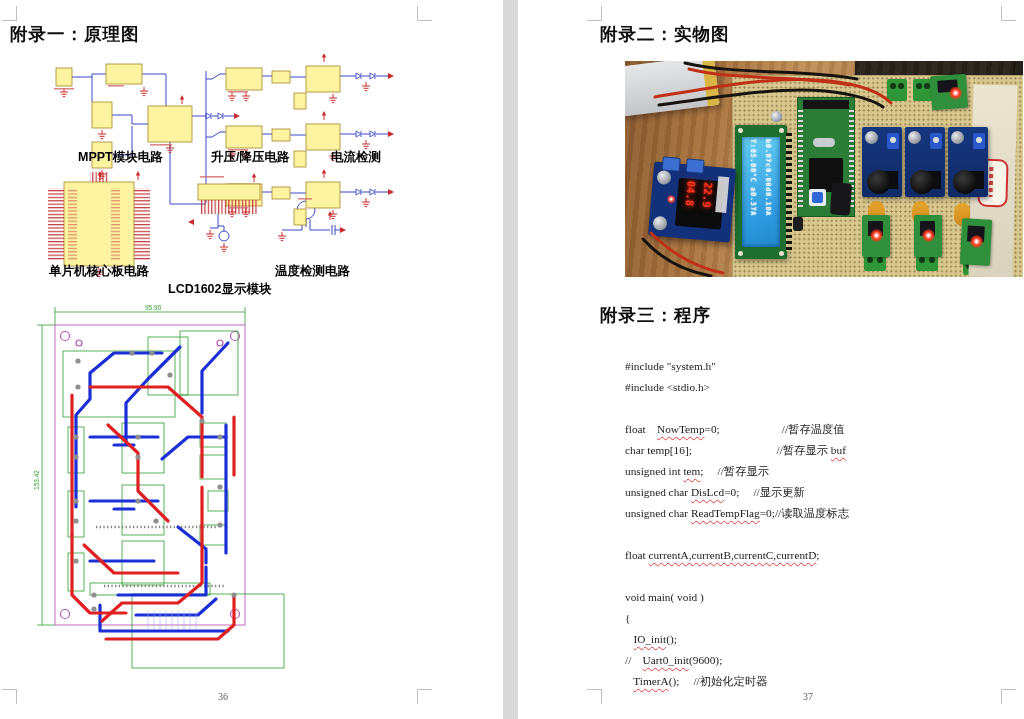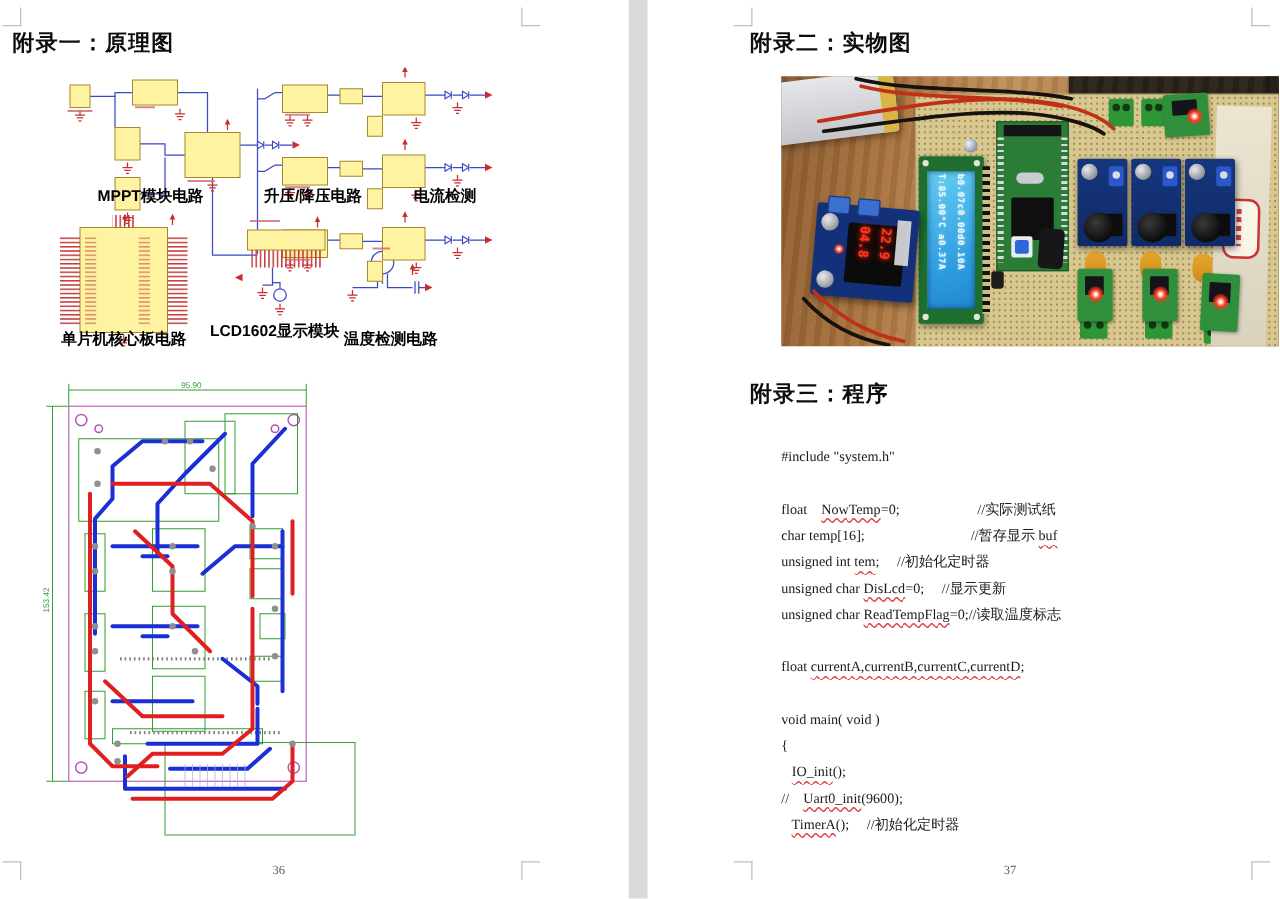--- a/index.html
+++ b/index.html
@@ -275,21 +275,21 @@
         <rect x="180" y="153" width="20" height="1.6"></rect>
       <rect x="250" y="144" width="14" height="1.6"></rect>
         <rect x="152" y="122" width="24" height="1.6"></rect>
     </g>
   </svg>
 
   <div class="figlabel" style="left:78px;top:149px">MPPT模块电路</div>
   <div class="figlabel" style="left:211px;top:149px">升压/降压电路</div>
   <div class="figlabel" style="left:331px;top:149px">电流检测</div>
   <div class="figlabel" style="left:49px;top:263px">单片机核心板电路</div>
-  <div class="figlabel" style="left:168px;top:257px">LCD1602显示模块</div>
+  <div class="figlabel" style="left:168px;top:281px">LCD1602显示模块</div>
   <div class="figlabel" style="left:275px;top:263px">温度检测电路</div>
 
   <svg class="pcb-svg" width="270" height="375" viewBox="0 0 270 375">
 
     <g stroke="#2e9e2e" stroke-width="0.8" fill="none">
       <line x1="25" y1="17" x2="215" y2="17"></line>
         <line x1="25" y1="12" x2="25" y2="30"></line>
         <line x1="215" y1="12" x2="215" y2="30"></line>
       <line x1="12" y1="30" x2="12" y2="330"></line>
         <line x1="7" y1="30" x2="25" y2="30"></line>
@@ -524,24 +524,25 @@
 
     <div class="ph white-strip">
       <div class="strip-label"></div>
     </div>
   </div>
 
   <div class="h1" style="left:600px;top:303px">附录三：程序</div>
 
   <div class="code">
     <div class="code-line"><span>#include "system.h"</span></div>
+    <div class="code-line"><span>#include &lt;stdio.h&gt;</span></div>
     <div class="code-line"></div>
-    <div class="code-line"><span>float    </span><span class="wavy">NowTemp</span><span>=0;</span><span>                      </span><span>//实际测试纸</span></div>
+    <div class="code-line"><span>float    </span><span class="wavy">NowTemp</span><span>=0;</span><span>                      </span><span>//暂存温度值</span></div>
     <div class="code-line"><span>char temp[16];</span><span>                              </span><span>//暂存显示 </span><span class="wavy">buf</span></div>
-    <div class="code-line"><span>unsigned int </span><span class="wavy">tem</span><span>;     //初始化定时器</span></div>
+    <div class="code-line"><span>unsigned int </span><span class="wavy">tem</span><span>;     //暂存显示</span></div>
     <div class="code-line"><span>unsigned char </span><span class="wavy">DisLcd</span><span>=0;     //显示更新</span></div>
     <div class="code-line"><span>unsigned char </span><span class="wavy">ReadTempFlag</span><span>=0;//读取温度标志</span></div>
     <div class="code-line"></div>
     <div class="code-line"><span>float </span><span class="wavy">currentA,currentB,currentC,currentD</span><span>;</span></div>
     <div class="code-line"></div>
     <div class="code-line"><span>void main( void )</span></div>
     <div class="code-line"><span>{</span></div>
     <div class="code-line"><span>   </span><span class="wavy">IO_init</span><span>();</span></div>
     <div class="code-line"><span>//    </span><span class="wavy">Uart0_init</span><span>(9600);</span></div>
     <div class="code-line"><span>   </span><span class="wavy">TimerA</span><span>();     //初始化定时器</span></div>

